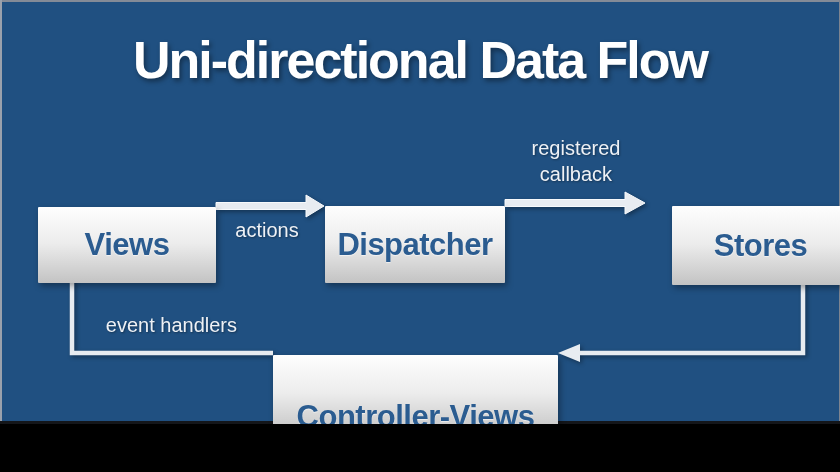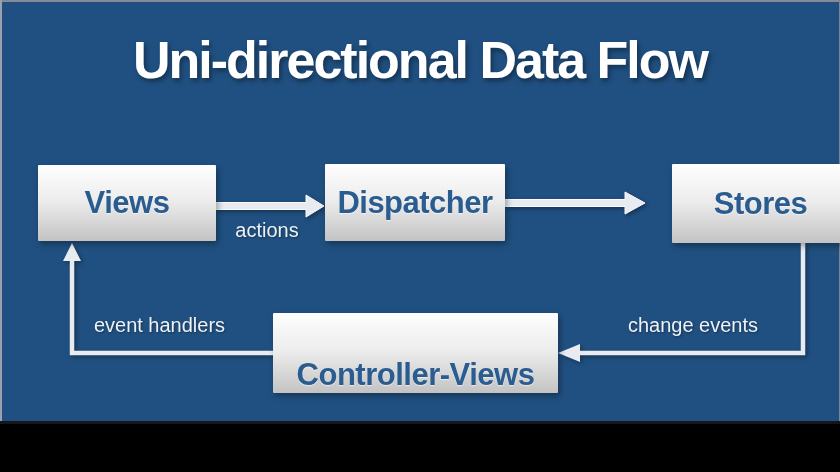--- a/index.html
+++ b/index.html
@@ -32,38 +32,39 @@
     background:linear-gradient(180deg,#fefefe 0%,#ececec 48%,#c3c3c3 100%);
     box-shadow:2px 3px 6px rgba(0,0,0,0.35);
     border-radius:1px;
     display:flex;align-items:center;justify-content:center;
     color:#2b5c90;
     font-weight:700;
     font-size:31px;
     letter-spacing:-0.5px;
     text-shadow:0 1px 1px rgba(255,255,255,0.6);
     white-space:nowrap;
+    margin-top:42px;
   }
   .node-views{left:38px;top:165px;width:178px;height:76px;}
   .node-dispatcher{left:325px;top:164px;width:180px;height:77px;justify-content:center;}
   .node-stores{left:672px;top:164px;width:177px;height:79px;}
   .node-controller{left:273px;top:313px;width:285px;height:80px;align-items:flex-end;}
 
   .edge-label{
     position:absolute;
     color:#eef1f5;
     font-size:20px;
     text-align:center;
     line-height:26px;
     text-shadow:1px 1px 2px rgba(0,0,0,0.35);
   }
   .lbl-actions{left:215px;top:169px;width:104px;margin-top:48px;}
   .lbl-registered{left:514px;top:135px;width:124px;}
   .lbl-change{left:613px;top:312px;width:160px;}
-  .lbl-event{left:82px;top:312px;width:155px;}
+  .lbl-event{left:82px;top:312px;width:155px;text-align:right;}
 
   svg.arrows{
     position:absolute;left:0;top:0;
     filter:drop-shadow(2px 2px 2px rgba(0,0,0,0.35));
   }
   .arrow-fill{fill:#e8ecf1;stroke:#f8fafc;stroke-width:1;}
   .arrow-line{fill:none;stroke:#e8ecf1;stroke-width:4.5;}
   .arrow-head{fill:#e8ecf1;}
 
   .logo{position:absolute;left:790px;top:420px;width:34px;height:38px;}
@@ -100,21 +101,21 @@
     <span>Dispatcher</span>
   </div>
   <div class="node node-stores">
     <span>Stores</span>
   </div>
   <div class="node node-controller">
     <span>Controller-Views</span>
   </div>
 
   <div class="edge-label lbl-actions">actions</div>
-  <div class="edge-label lbl-change">change events</div>
+  <div class="edge-label lbl-registered">registered callback</div>
   <div class="edge-label lbl-event">event handlers</div>
 
   <svg class="logo" viewBox="0 0 36 42">
     <path d="M1,7 Q18,17 35,5 Q18,12 1,7 Z" fill="#8cbf3f"></path>
     <g stroke="#4aa0d9" stroke-width="6" stroke-linecap="round" fill="none">
       <path d="M9,14 L27,38"></path>
       <path d="M27,14 L9,38"></path>
     </g>
   </svg>
 

